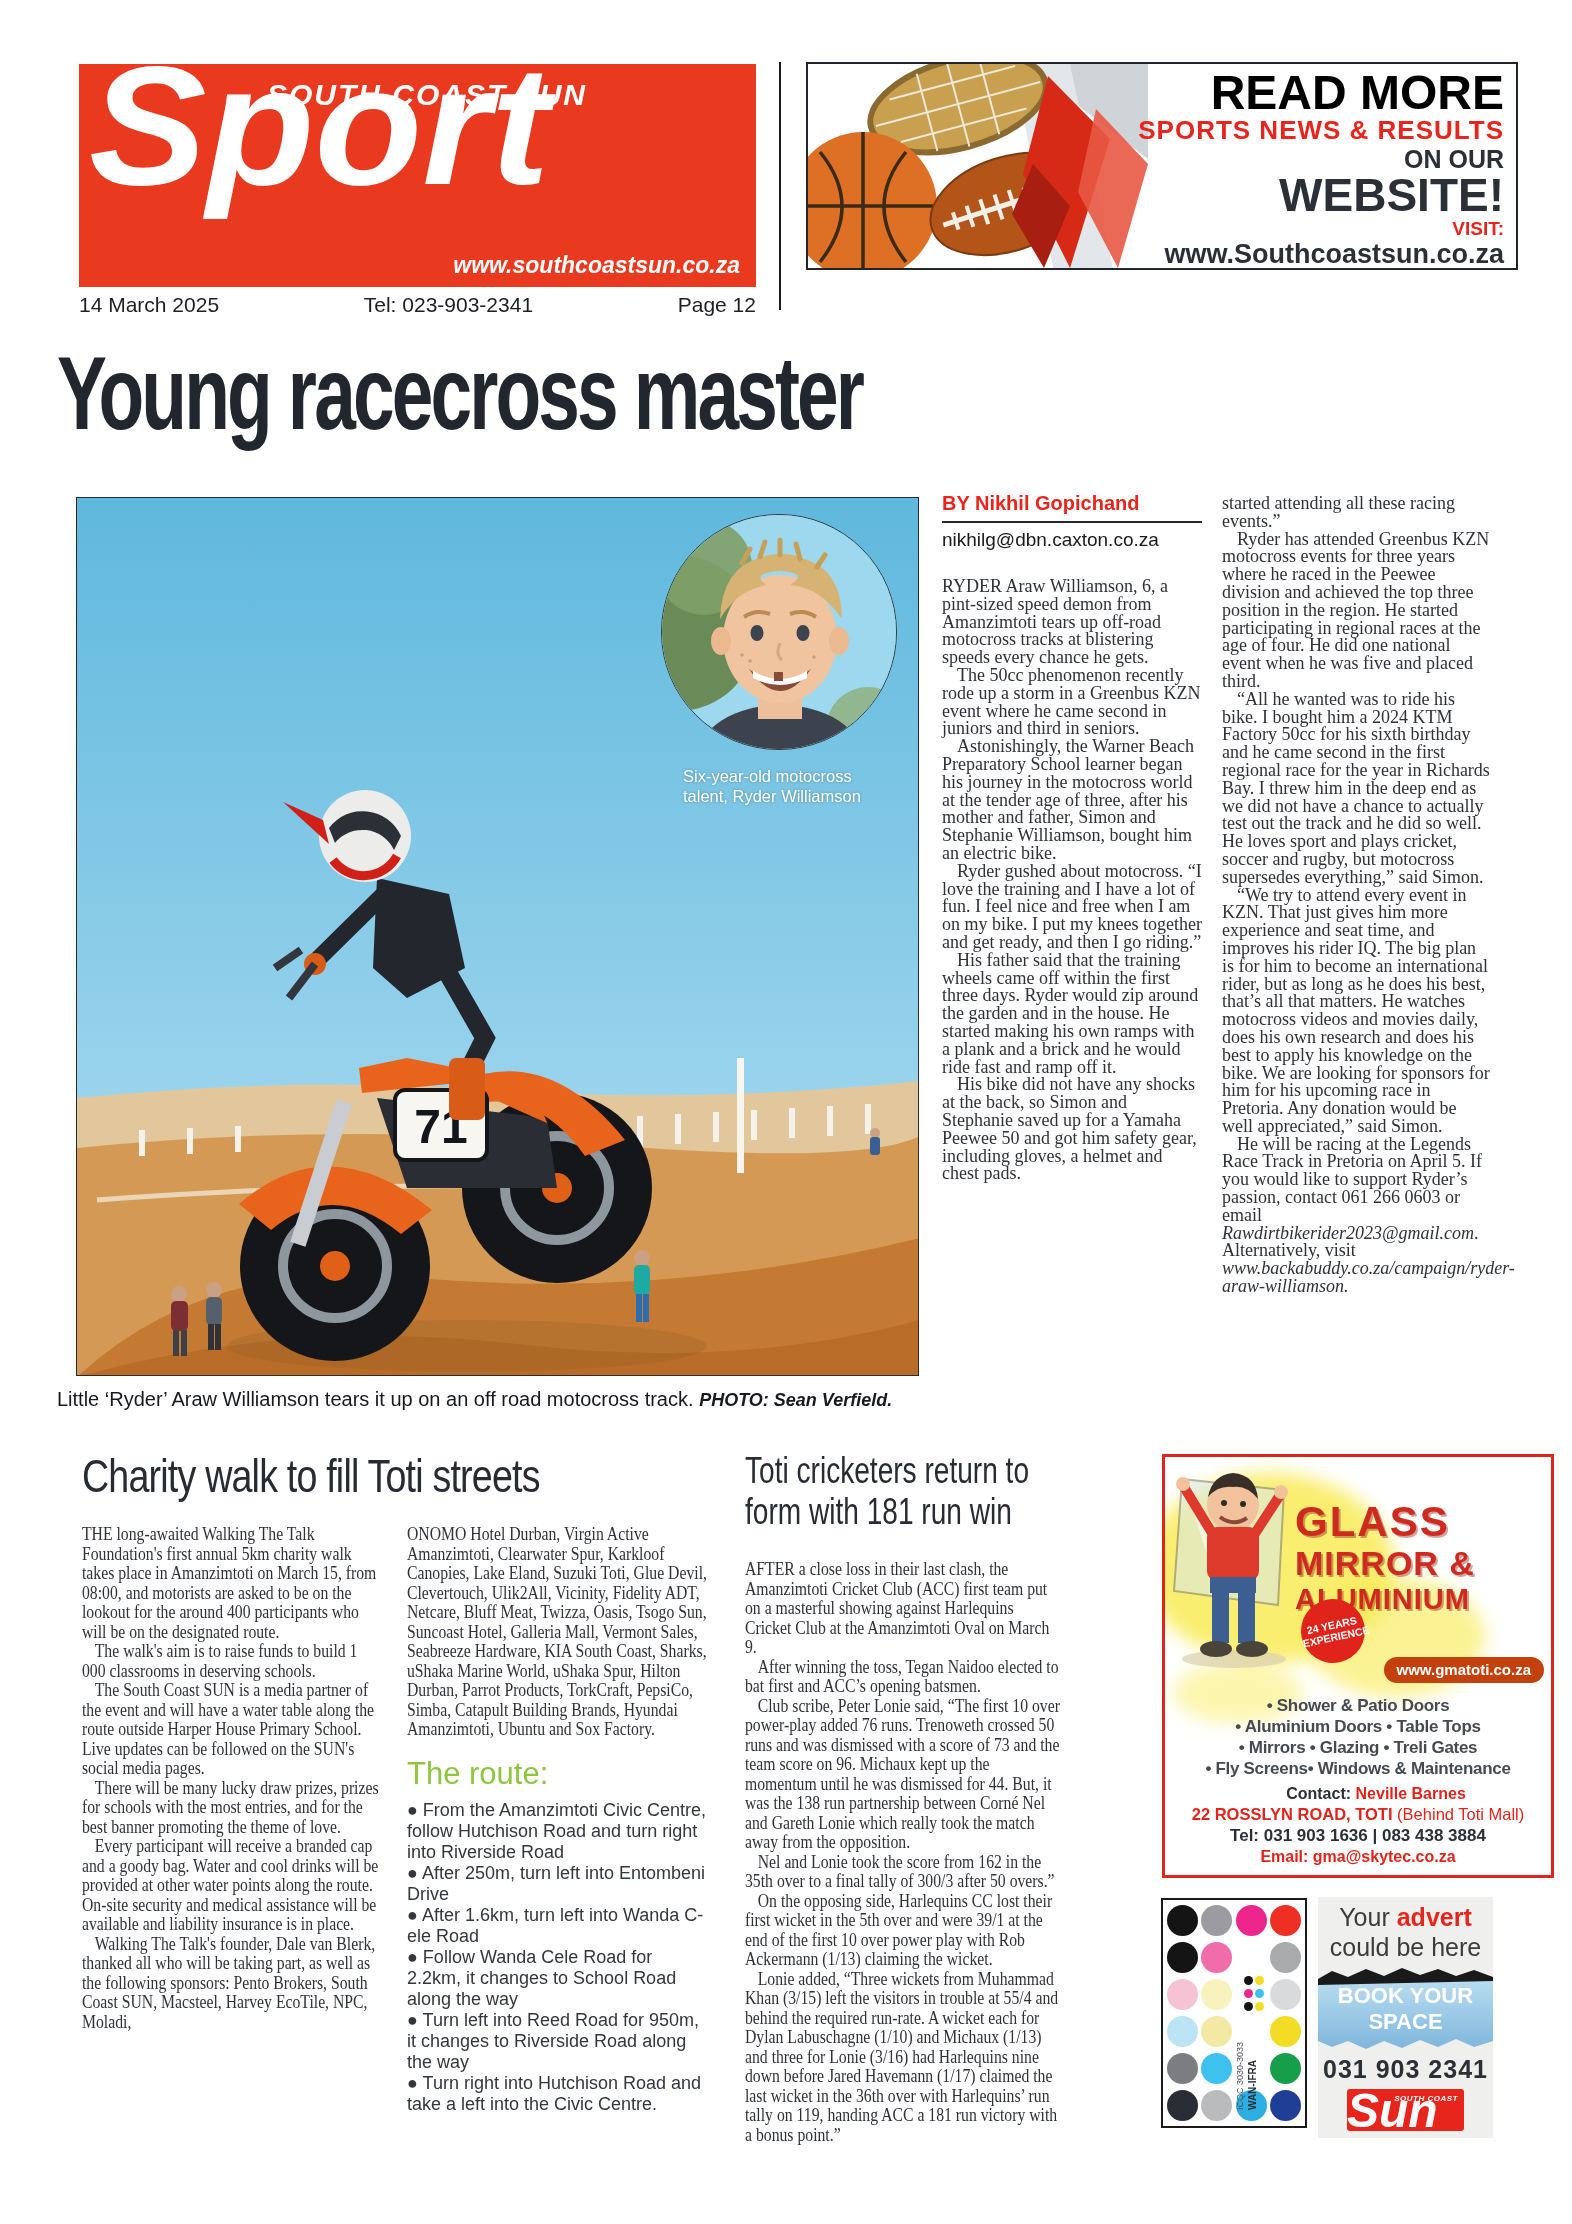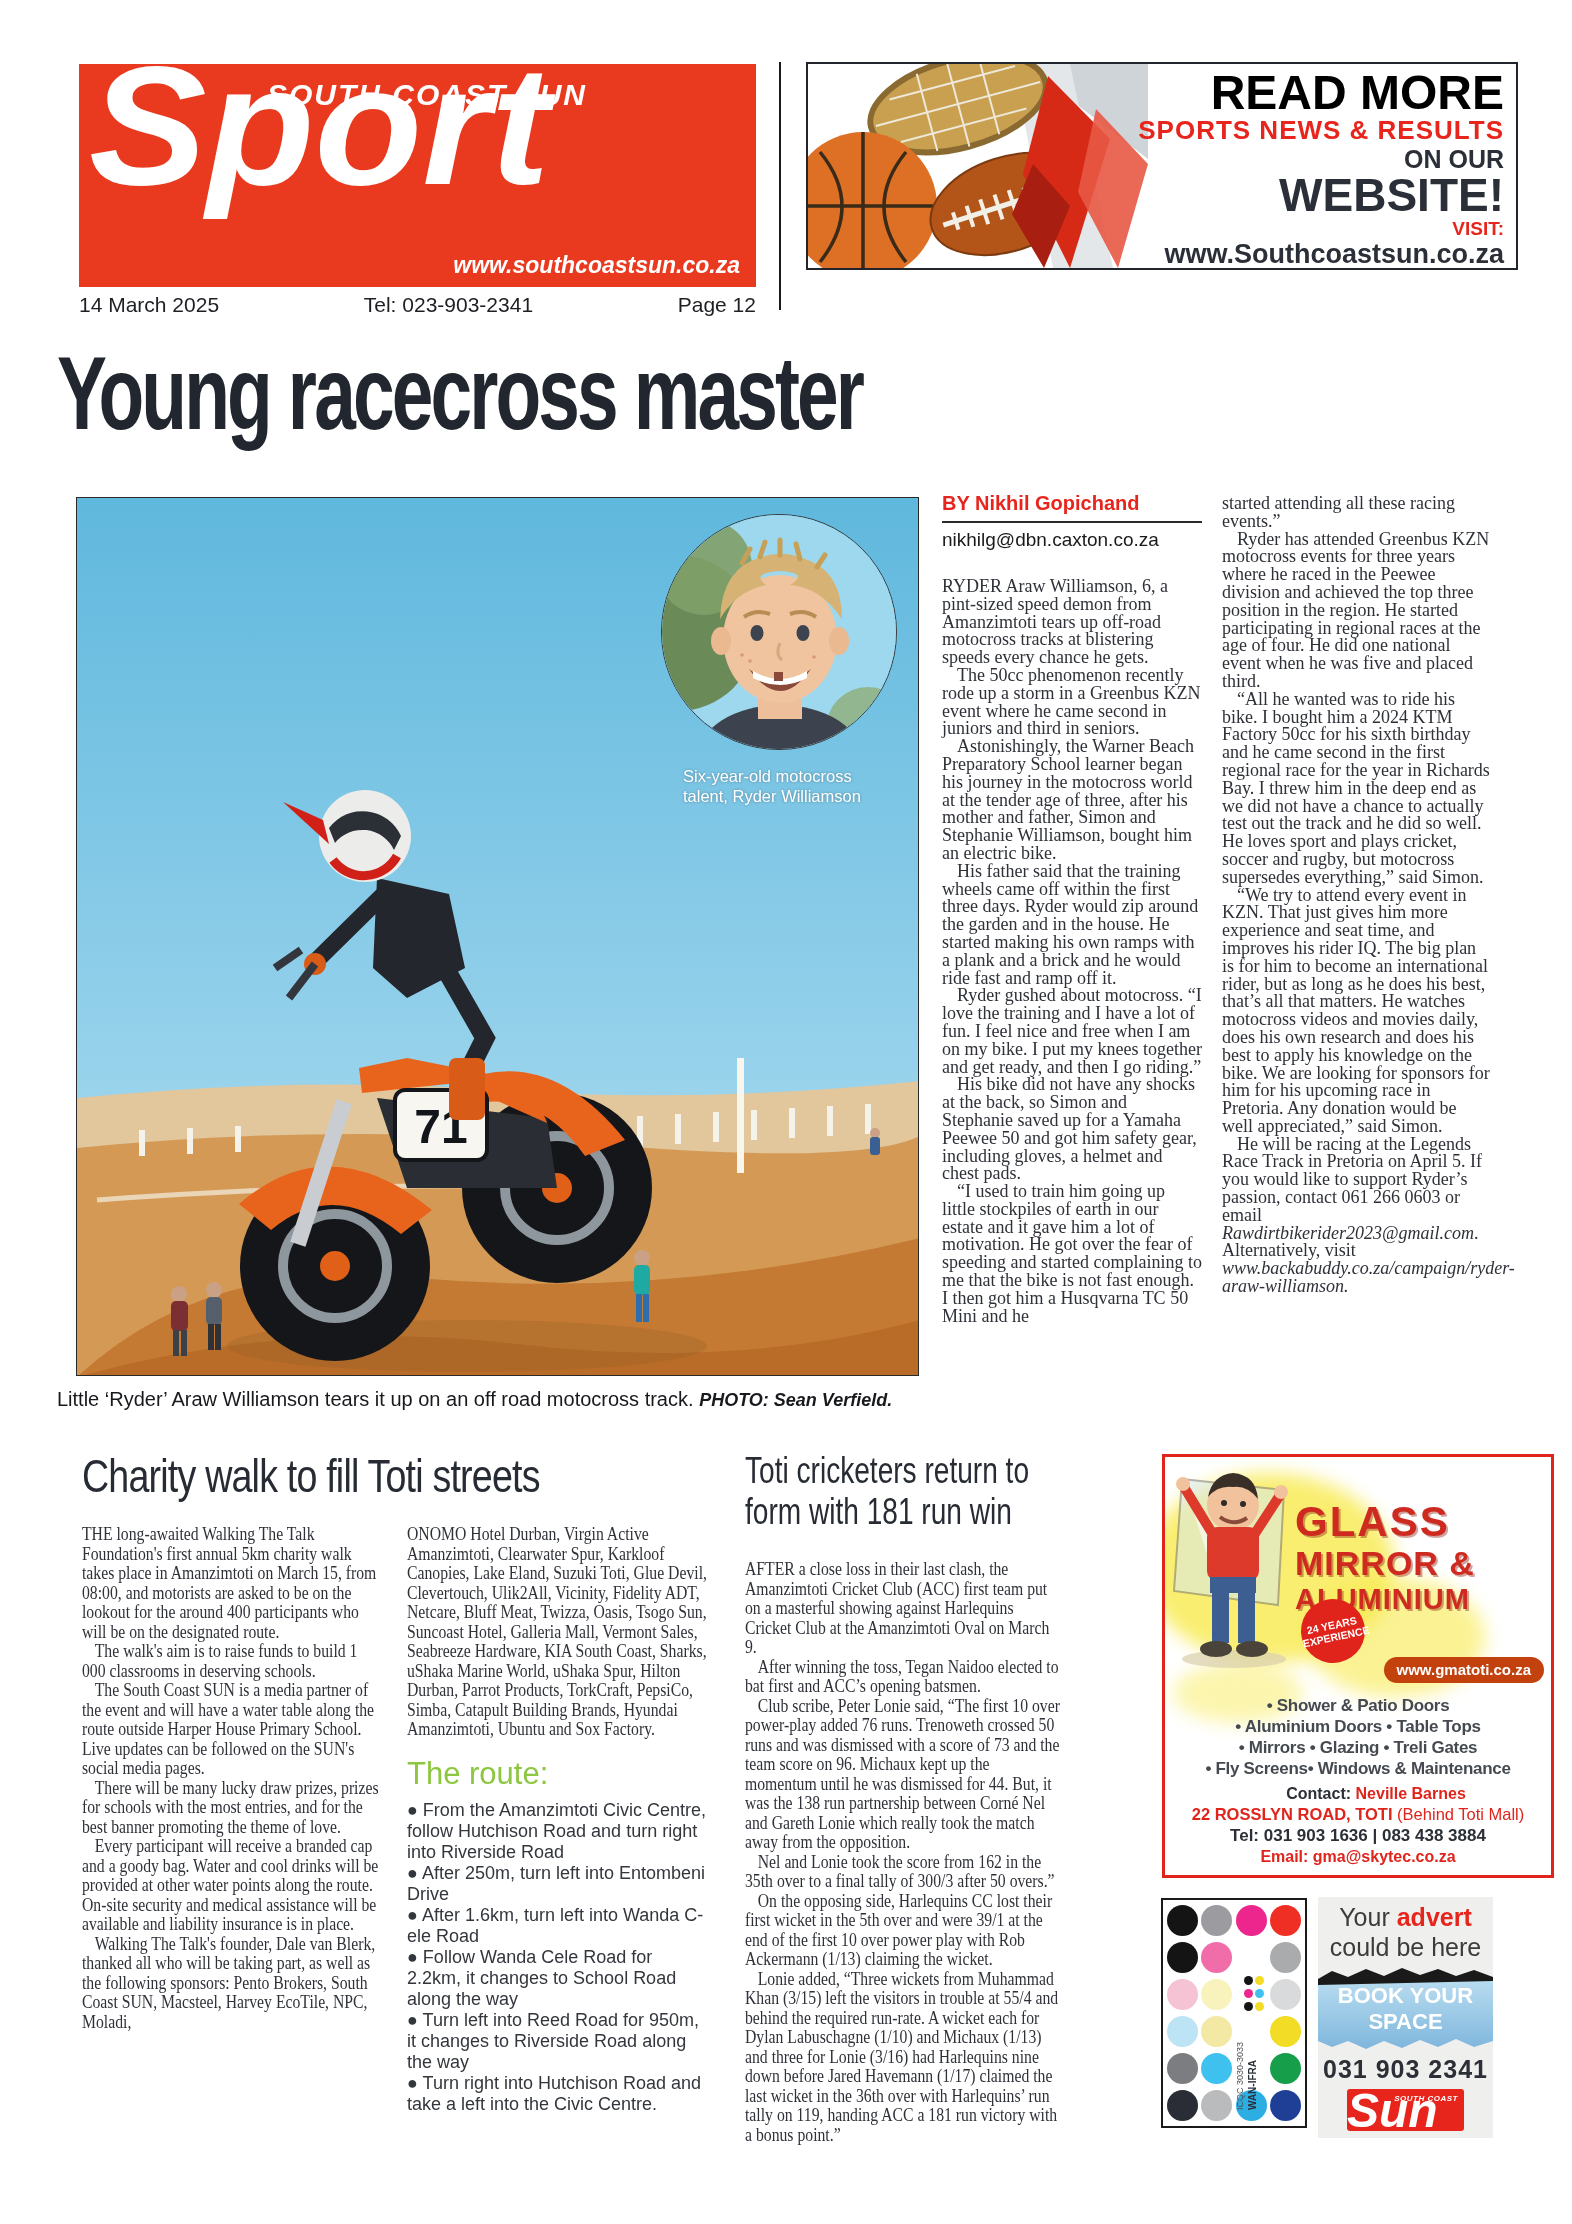--- a/index.html
+++ b/index.html
@@ -260,24 +260,23 @@
 
   <div class="abs byline-block">
     <div class="byline">BY Nikhil Gopichand</div>
     <div class="byline-email">nikhilg@dbn.caxton.co.za</div>
   </div>
 
   <div class="abs serif lead-col lead-col1">
     <p>RYDER Araw Williamson, 6, a pint-sized speed demon from Amanzimtoti tears up off-road motocross tracks at blistering speeds every chance he gets.</p>
     <p class="pi">The 50cc phenomenon recently rode up a storm in a Greenbus KZN event where he came second in juniors and third in seniors.</p>
     <p class="pi">Astonishingly, the Warner Beach Preparatory School learner began his journey in the motocross world at the tender age of three, after his mother and father, Simon and Stephanie Williamson, bought him an electric bike.</p>
+    <p class="pi">Ryder gushed about motocross. “I love the training and I have a lot of fun. I feel nice and free when I am on my bike. I put my knees together and get ready, and then I go riding.”</p>
     <p class="pi">His father said that the training wheels came off within the first three days. Ryder would zip around the garden and in the house. He started making his own ramps with a plank and a brick and he would ride fast and ramp off it.</p>
-    <p class="pi">Ryder gushed about motocross. “I love the training and I have a lot of fun. I feel nice and free when I am on my bike. I put my knees together and get ready, and then I go riding.”</p>
     <p class="pi">His bike did not have any shocks at the back, so Simon and Stephanie saved up for a Yamaha Peewee 50 and got him safety gear, including gloves, a helmet and chest pads.</p>
-    <p class="pi">“I used to train him going up little stockpiles of earth in our estate and it gave him a lot of motivation. He got over the fear of speeding and started complaining to me that the bike is not fast enough. I then got him a Husqvarna TC 50 Mini and he</p>
   </div>
   <div class="abs serif lead-col lead-col2">
     <p>started attending all these racing events.”</p>
     <p class="pi">Ryder has attended Greenbus KZN motocross events for three years where he raced in the Peewee division and achieved the top three position in the region. He started participating in regional races at the age of four. He did one national event when he was five and placed third.</p>
     <p class="pi">“All he wanted was to ride his bike. I bought him a 2024 KTM Factory 50cc for his sixth birthday and he came second in the first regional race for the year in Richards Bay. I threw him in the deep end as we did not have a chance to actually test out the track and he did so well. He loves sport and plays cricket, soccer and rugby, but motocross supersedes everything,” said Simon.</p>
     <p class="pi">“We try to attend every event in KZN. That just gives him more experience and seat time, and improves his rider IQ. The big plan is for him to become an international rider, but as long as he does his best, that’s all that matters. He watches motocross videos and movies daily, does his own research and does his best to apply his knowledge on the bike. We are looking for sponsors for him for his upcoming race in Pretoria. Any donation would be well appreciated,” said Simon.</p>
     <p class="pi"><span>He will be racing at the Legends Race Track in Pretoria on April 5. If you would like to support Ryder’s passion, contact 061 266 0603 or email </span><span class="ital">Rawdirtbikerider2023@gmail.com</span><span>. Alternatively, visit </span><span class="ital">www.backabuddy.co.za/campaign/ryder-araw-williamson.</span></p>
   </div>
 
   <div class="abs sec-headline charity-headline">Charity walk to fill Toti streets</div>

